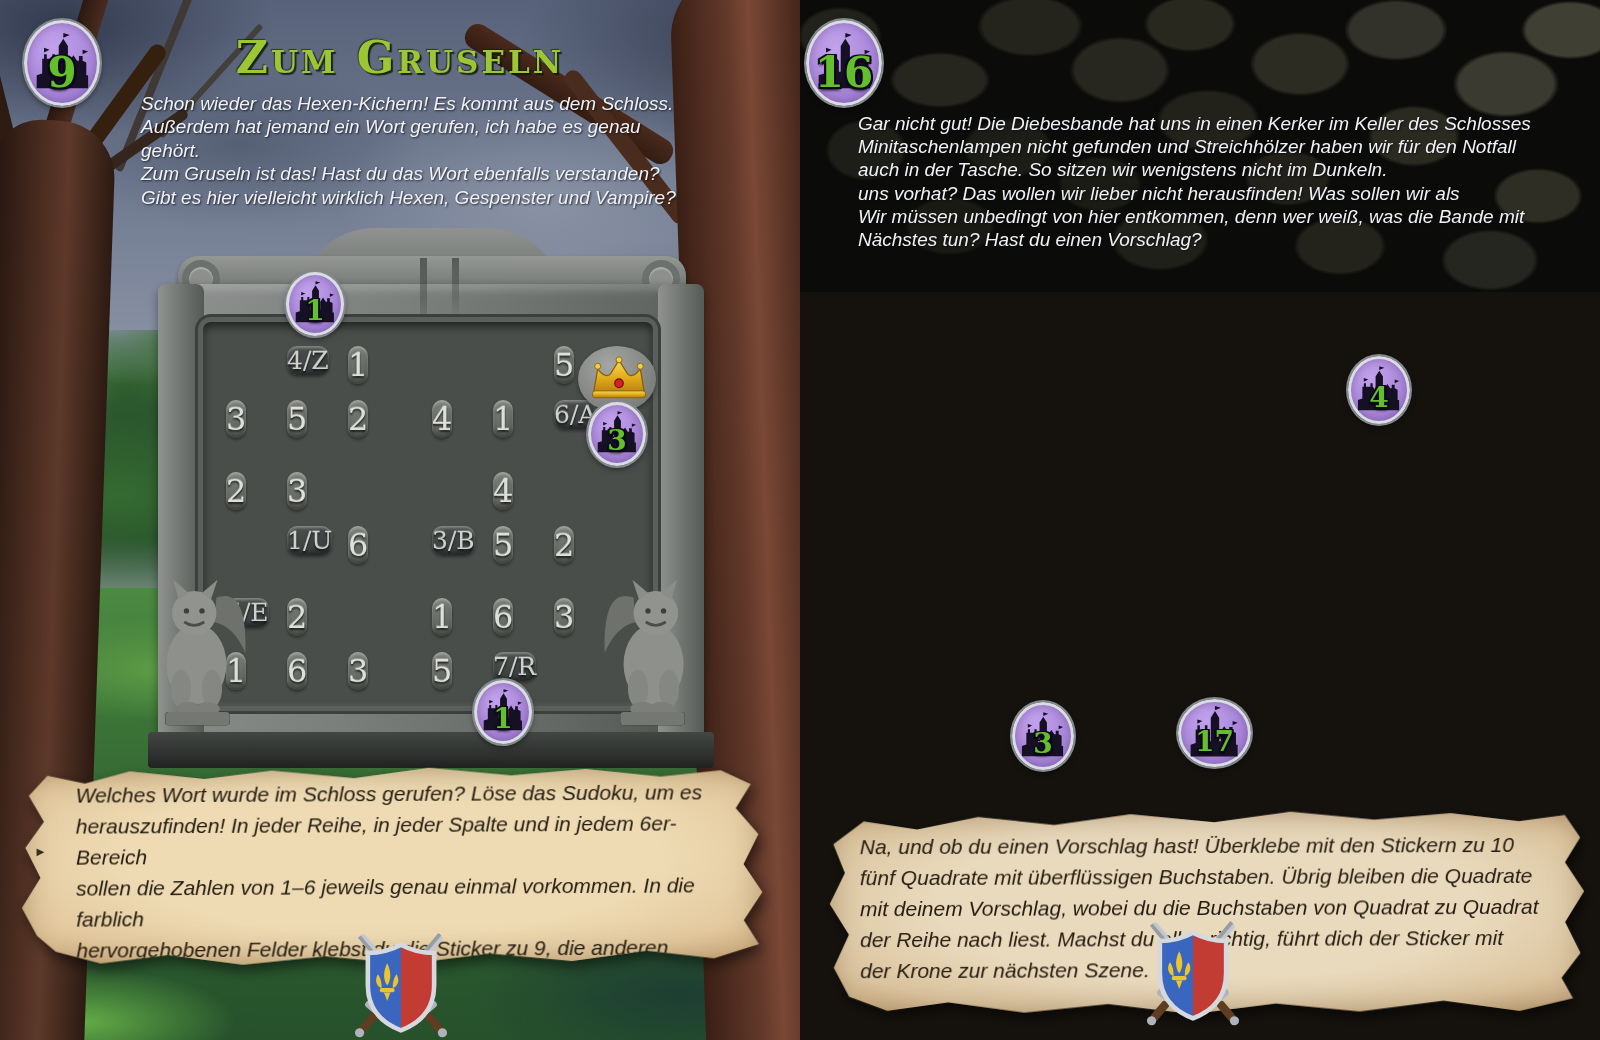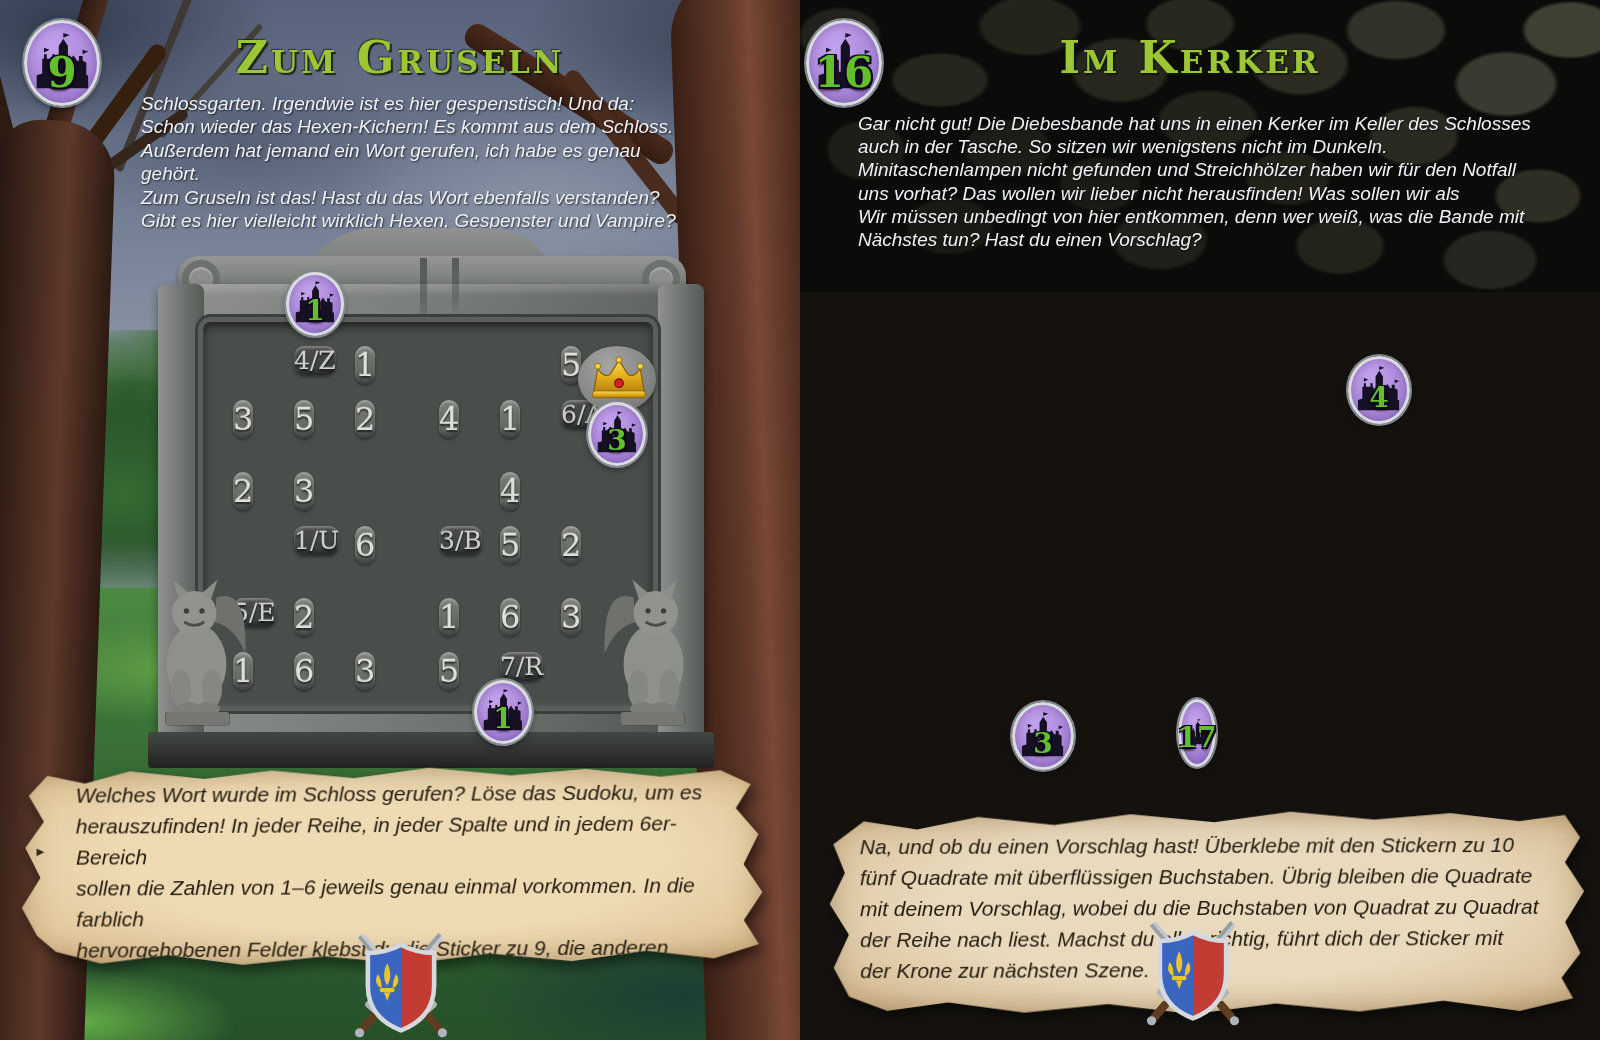--- a/index.html
+++ b/index.html
@@ -78,21 +78,21 @@
       radial-gradient(ellipse 30px 90px at 35% 92%, rgba(90,160,70,.6), transparent 70%);}
   .pillar{top:284px;width:46px;height:470px;border-radius:8px;
     background:linear-gradient(90deg,#8f928f,#6f7370 55%,#565a57);}
   .pillar.pl{left:158px;} .pillar.pr{left:658px;}
   .base{left:148px;top:732px;width:566px;height:36px;border-radius:4px;
     background:linear-gradient(180deg,#434744,#2b2e2c 70%,#1f221f);}
   .panel{left:203px;top:322px;width:450px;height:384px;border-radius:8px;
     background:#4a4e4b;
     box-shadow:inset 0 4px 10px rgba(0,0,0,.6), inset 0 -2px 4px rgba(255,255,255,.12), 0 0 0 5px #5b5f5c, 0 0 0 8px #3c403d;}
 
-  #sudoku-grid{left:233px;top:346px;display:grid;position:absolute;
+  #sudoku-grid{left:226px;top:346px;display:grid;position:absolute;
     grid-template-columns:54px 54px 54px 16px 54px 54px 54px;
     grid-template-rows:48px 48px 12px 48px 48px 12px 48px 48px;
     gap:6px 7px;}
   .scell{position:static;border-radius:10px;display:flex;align-items:center;justify-content:center;
     background:linear-gradient(160deg,#7d817b 0%,#6a6e68 55%,#565a55 100%);
     box-shadow:inset 0 2px 3px rgba(255,255,255,.35), inset 0 -3px 4px rgba(0,0,0,.35), 0 2px 3px rgba(0,0,0,.4);
     font-family:"DejaVu Serif",serif;font-size:32px;color:#dde0da;
     text-shadow:0 2px 2px rgba(10,10,10,.75), 0 -1px 0 rgba(255,255,255,.25);}
   .scell.hl{background:linear-gradient(160deg,#50514f 0%,#3e4243 60%,#323637 100%);color:#cdd1ca;}
   .scell.combo{font-size:25px;}
@@ -277,21 +277,20 @@
     <div class="branch bl3"></div>
     <div class="branch bl4"></div>
     <div class="tree-left"></div>
     <div class="branch br1"></div>
     <div class="branch br2"></div>
     <div class="branch br3"></div>
     <div class="tree-right"></div>
 
     <div class="page-title" id="lp-title">Zum Gruseln</div>
     <div class="intro" id="lp-intro">
-        <div style="position: static;">Schlossgarten. Irgendwie ist es hier gespenstisch! Und da:</div>
         <div style="position: static;">Schon wieder das Hexen-Kichern! Es kommt aus dem Schloss.</div>
         <div style="position: static;">Außerdem hat jemand ein Wort gerufen, ich habe es genau gehört.</div>
         <div style="position: static;">Zum Gruseln ist das! Hast du das Wort ebenfalls verstanden?</div>
         <div style="position: static;">Gibt es hier vielleicht wirklich Hexen, Gespenster und Vampire?</div>
       </div>
 
     <div class="cap-arch"></div>
     <div class="cap-bar"></div>
     <div class="volute vl"></div>
     <div class="volute vr"></div>
@@ -451,25 +450,24 @@
         <div class="wtile v2"></div>
         <div class="wtile v1"></div>
         <div class="wtile v0"></div>
         <div class="wtile v2"></div>
         <div class="wtile v1"></div>
         <div class="wtile v0"></div>
       </div>
     <div class="wall-light"></div>
     <div class="wall-vignette"></div>
 
-    <div class="page-title" id="rp-title" style="left:100px;top:32px;width:580px;">Im Kerker</div>
     <div class="intro" id="rp-intro" style="left:58px;top:112px;width:680px;">
         <div style="position: static;">Gar nicht gut! Die Diebesbande hat uns in einen Kerker im Keller des Schlosses</div>
+        <div style="position: static;">Minitaschenlampen nicht gefunden und Streichhölzer haben wir für den Notfall</div>
         <div style="position: static;">auch in der Tasche. So sitzen wir wenigstens nicht im Dunkeln.</div>
-        <div style="position: static;">Minitaschenlampen nicht gefunden und Streichhölzer haben wir für den Notfall</div>
         <div style="position: static;">uns vorhat? Das wollen wir lieber nicht herausfinden! Was sollen wir als</div>
         <div style="position: static;">Wir müssen unbedingt von hier entkommen, denn wer weiß, was die Bande mit</div>
         <div style="position: static;">Nächstes tun? Hast du einen Vorschlag?</div>
       </div>
 
     <div class="badge badge-lg" style="left:6px;top:20px;">
       <svg viewBox="0 0 64 62">
           <use href="#castle-sil"></use>
         </svg>
       <span class="bnum">16</span>
@@ -479,21 +477,21 @@
           <use href="#castle-sil"></use>
         </svg>
       <span class="bnum">4</span>
     </div>
     <div class="badge badge-sm" style="left:212px;top:702px;width:62px;height:68px;">
       <svg viewBox="0 0 64 62">
           <use href="#castle-sil"></use>
         </svg>
       <span class="bnum">3</span>
     </div>
-    <div class="badge badge-sm" style="left:378px;top:699px;width:38px;height:68px;">
+    <div class="badge badge-sm" style="left:378px;top:699px;width:73px;height:68px;">
       <svg viewBox="0 0 64 62">
           <use href="#castle-sil"></use>
         </svg>
       <span class="bnum">17</span>
     </div>
 
     <div class="parch-wrap" id="rp-parch-wrap" style="left:26px;">
       <div class="parchment" id="rp-parch">
         <div class="instr" id="rp-instr">
             <div style="position: static;">Na, und ob du einen Vorschlag hast! Überklebe mit den Stickern zu 10</div>

